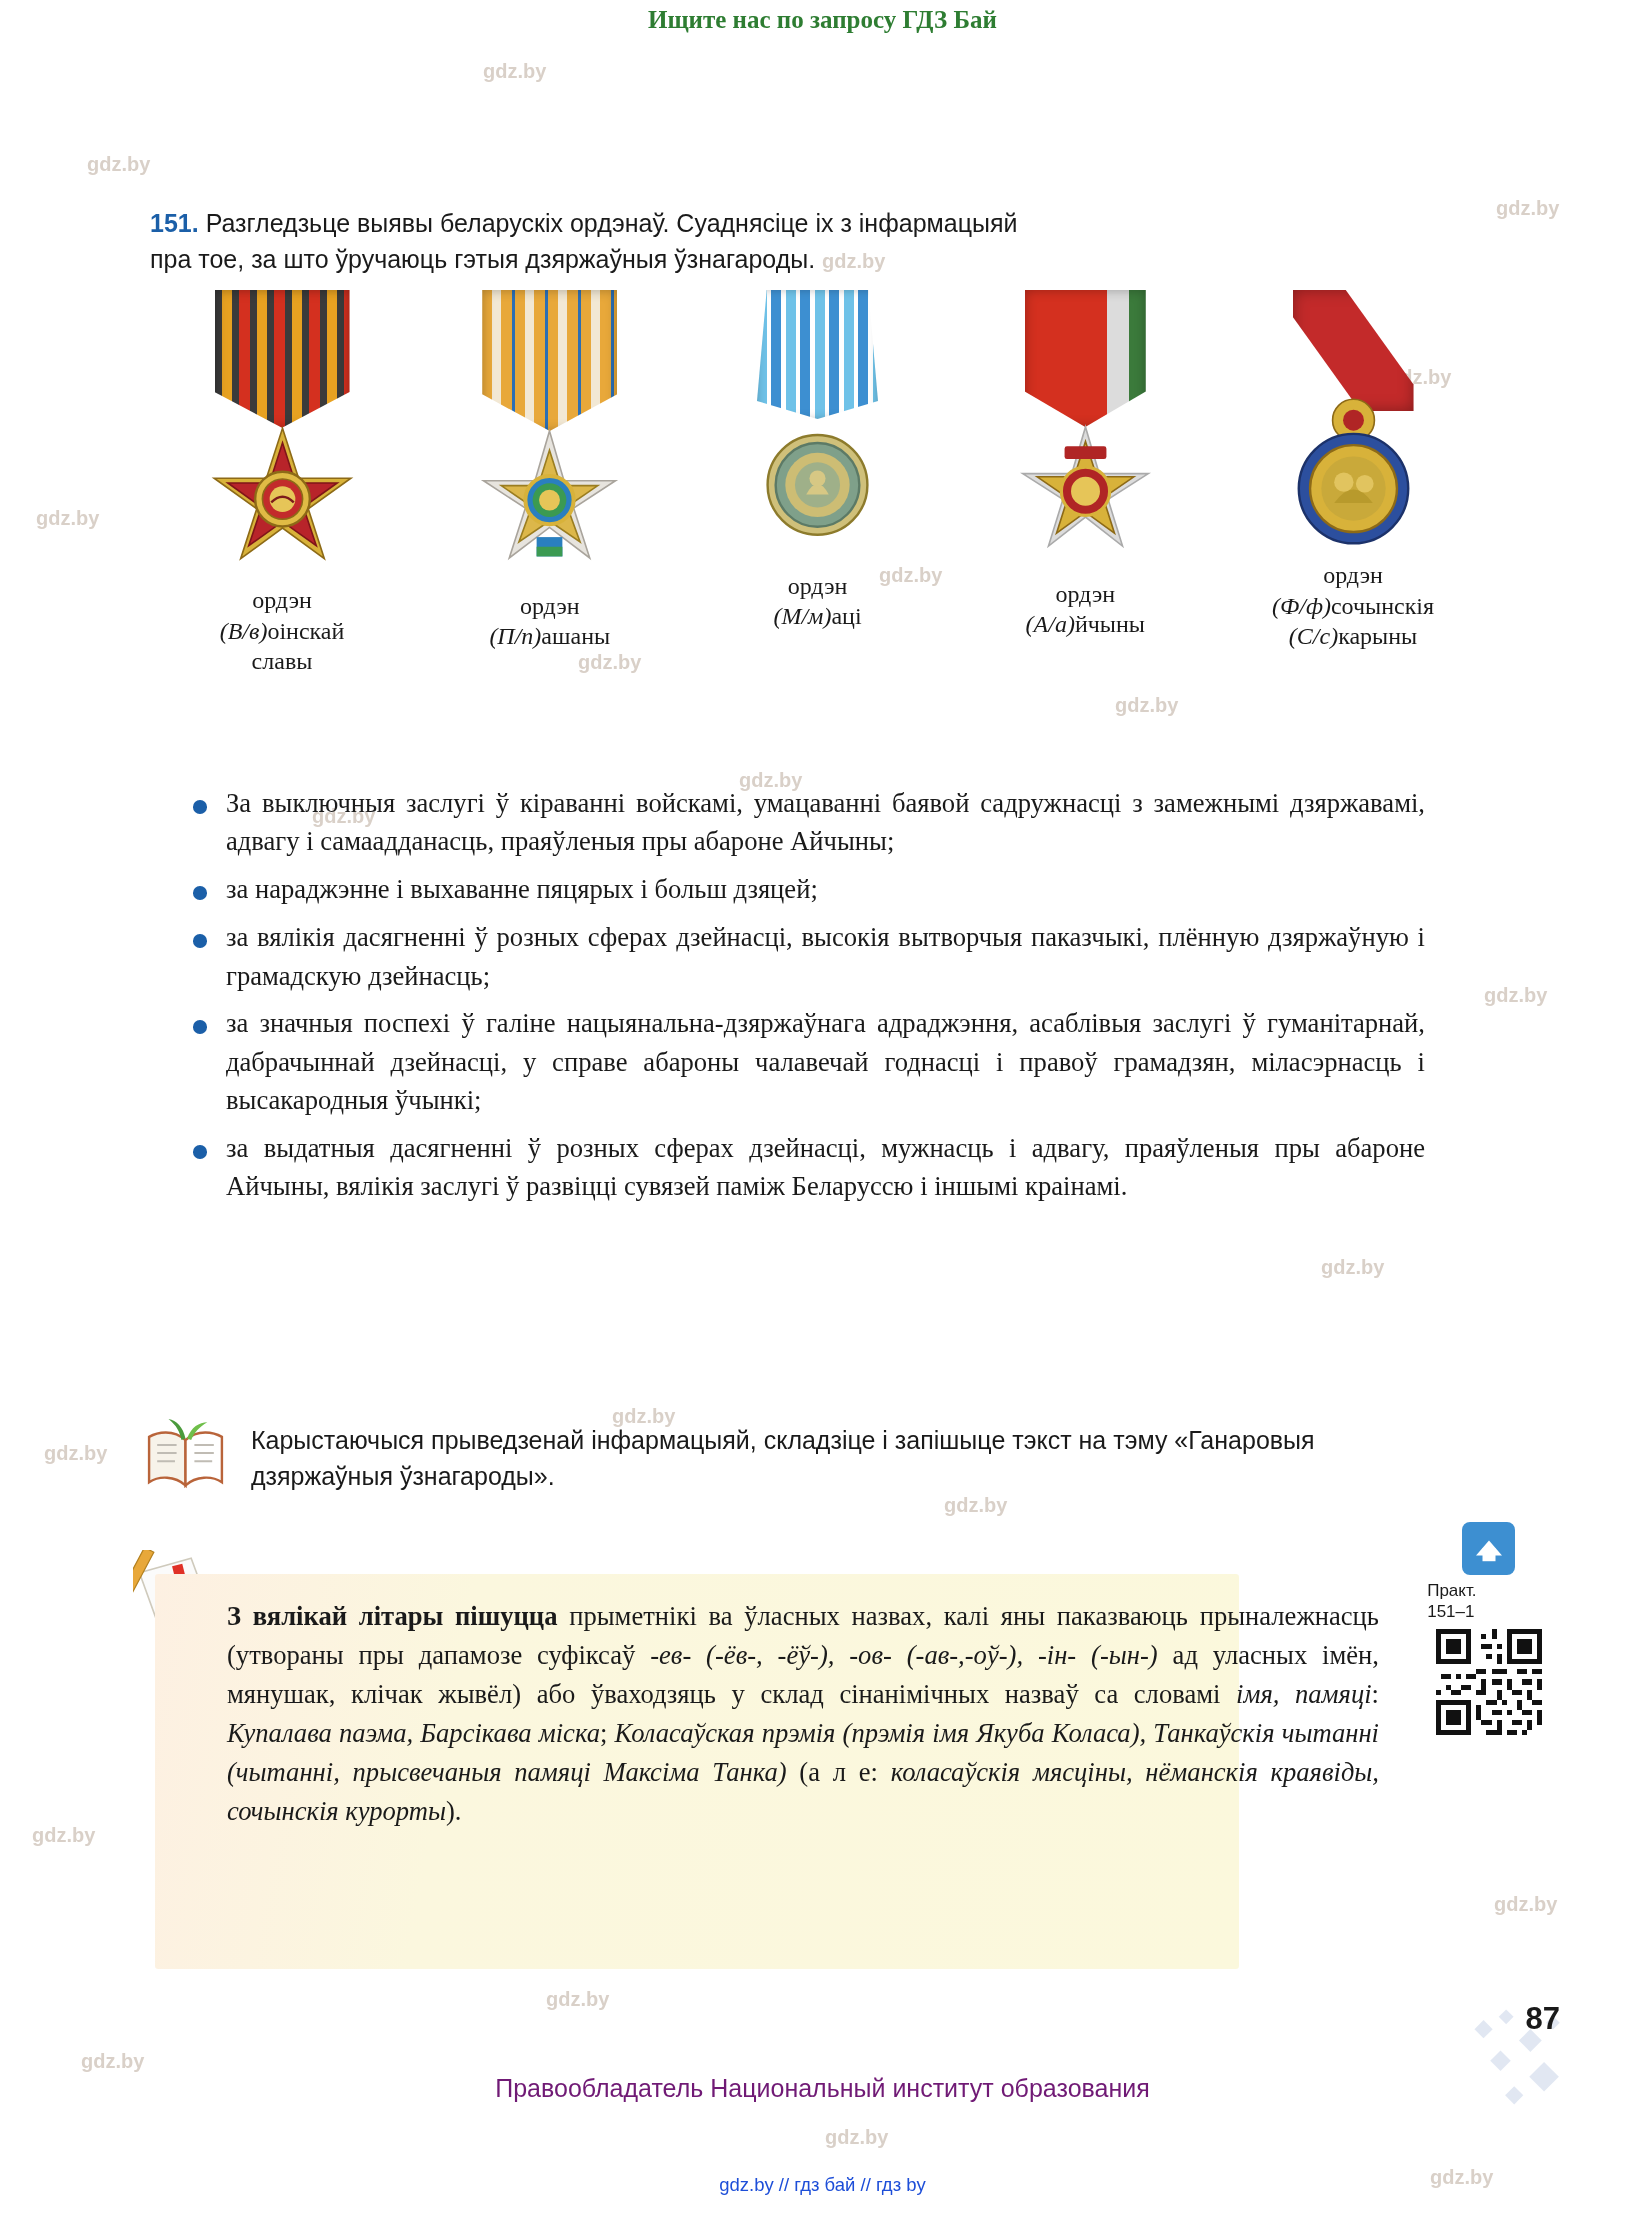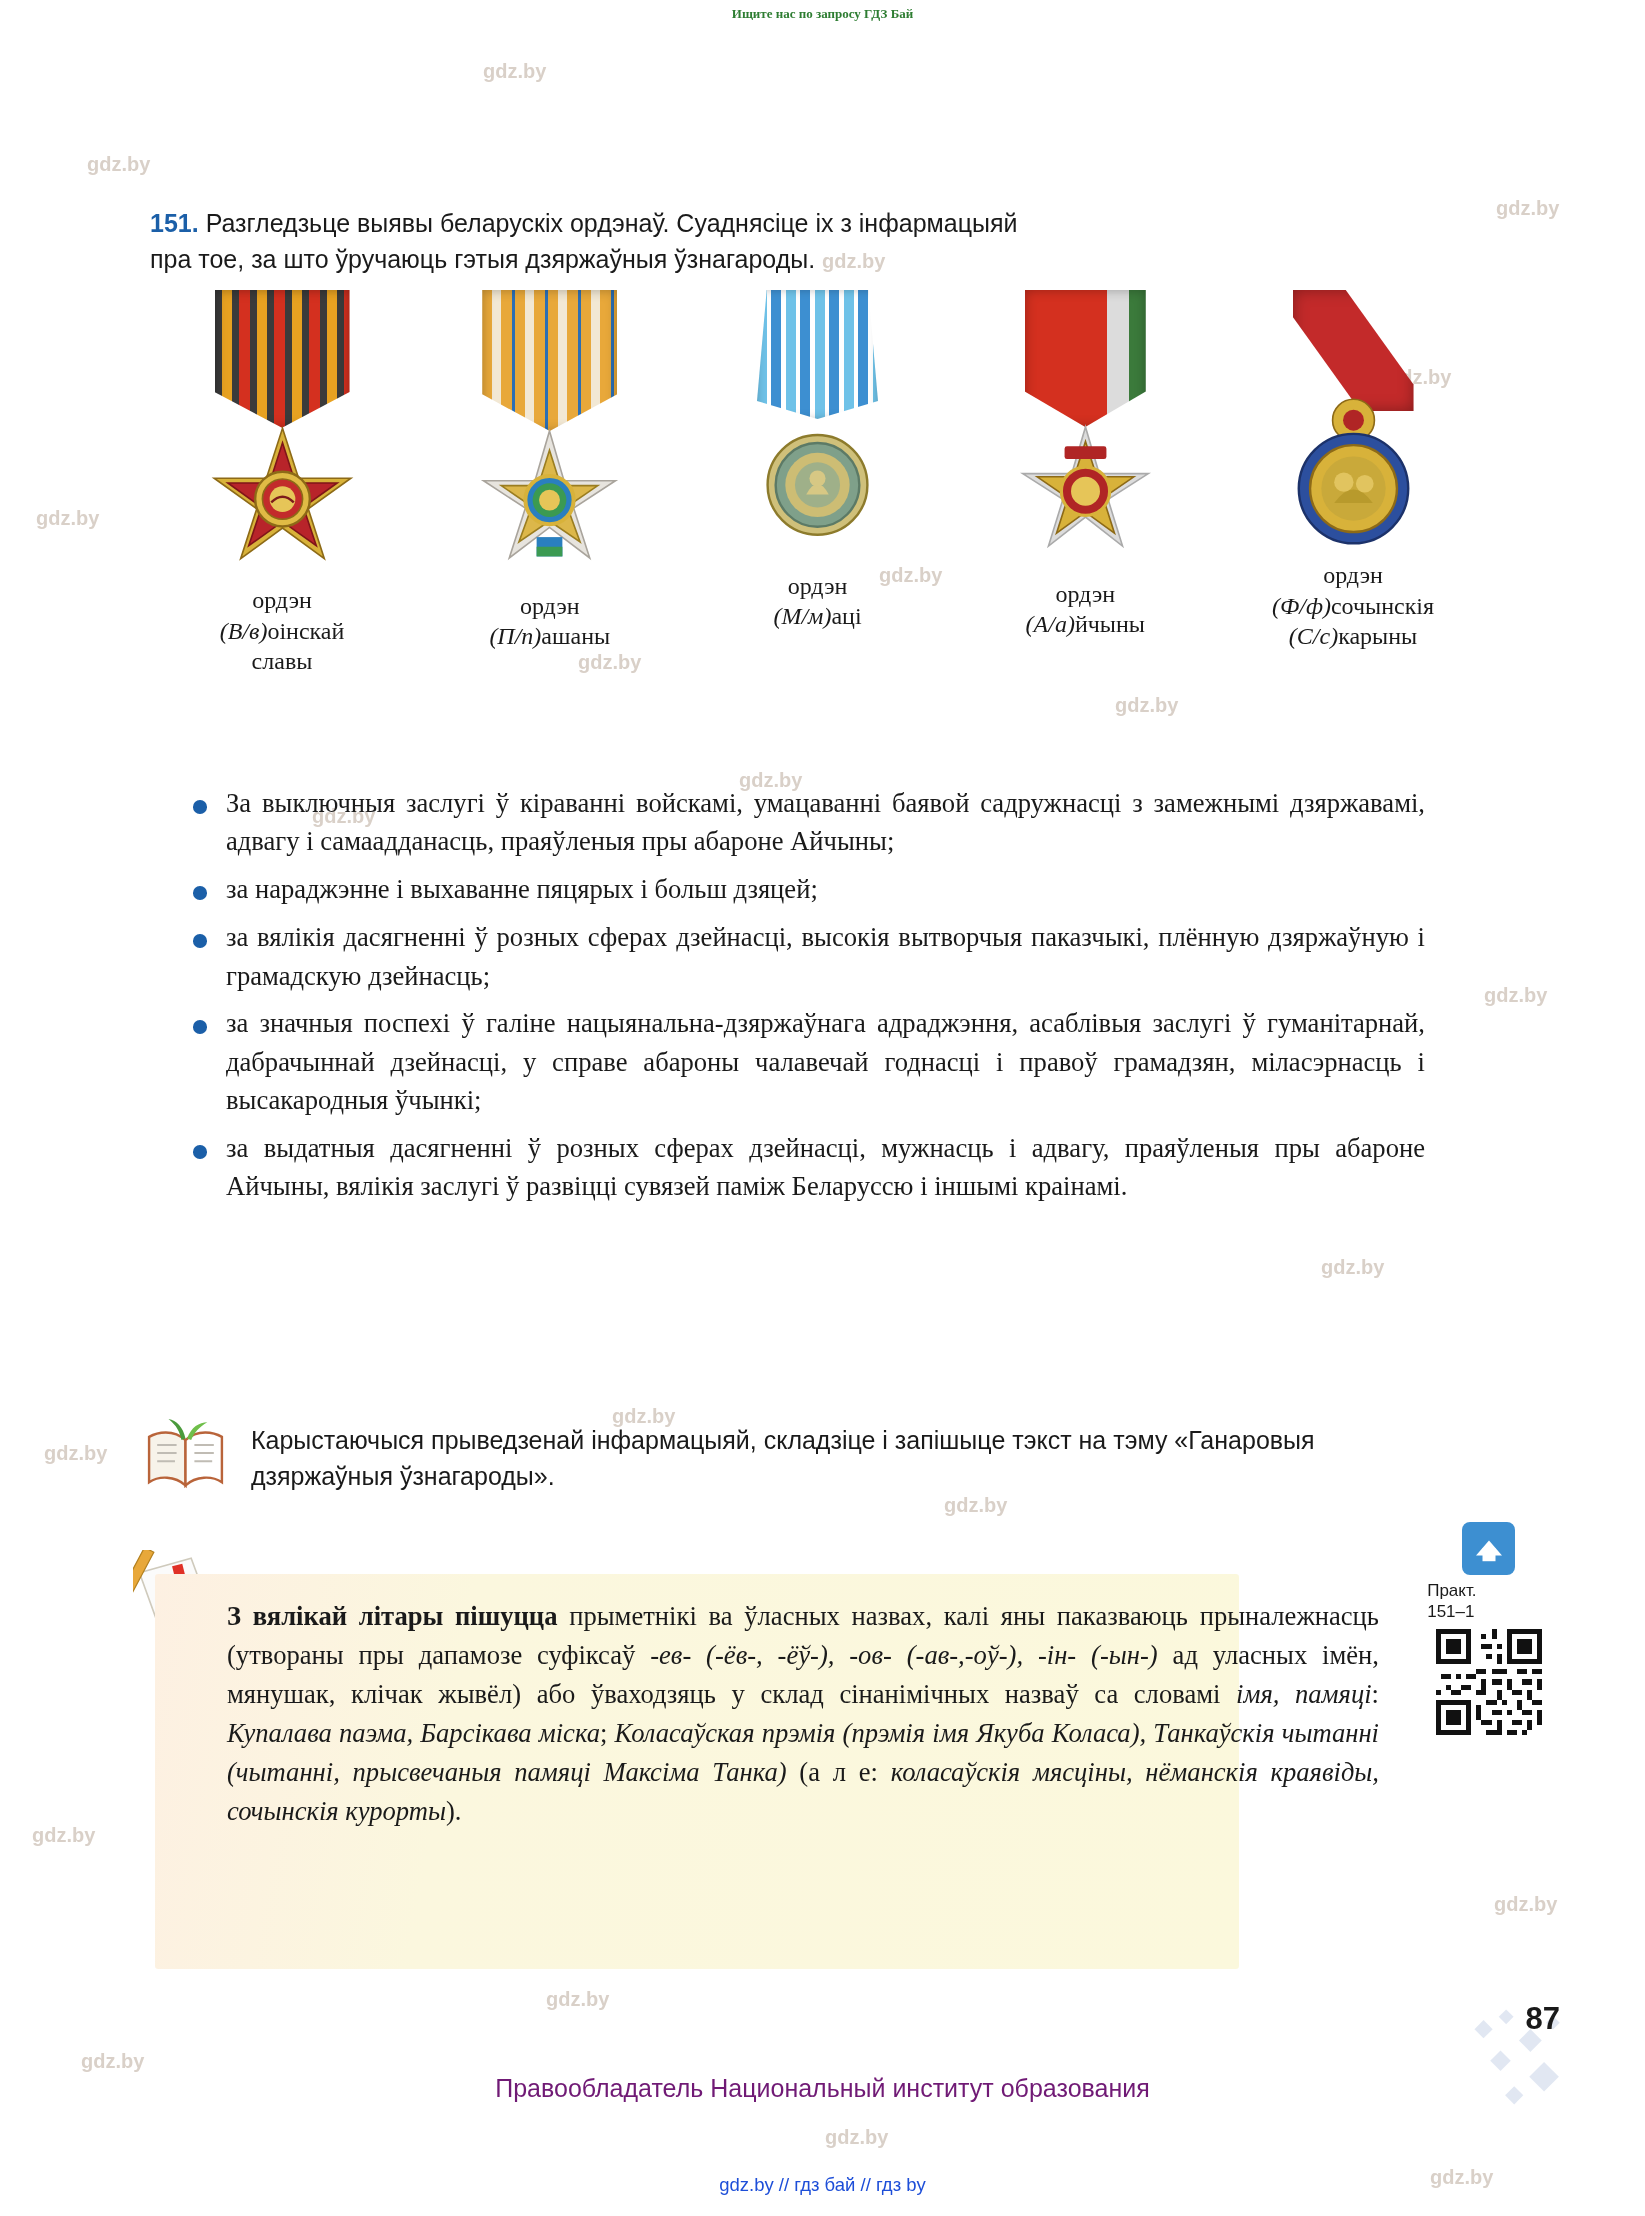--- a/index.html
+++ b/index.html
@@ -31,21 +31,21 @@
     pointer-events: none;
   }
 
   .topbar {
     position: absolute;
     top: 6.4px;
     left: 0;
     width: 100%;
     text-align: center;
     font-family: "Liberation Serif", serif;
-    font-size: 13px;
+    font-size: 25px;
     font-weight: 700;
     color: #2e7d32;
   }
 
   
   .ex-block {
     position: absolute;
     left: 150px;
     top: 205px;
     width: 1281px;

